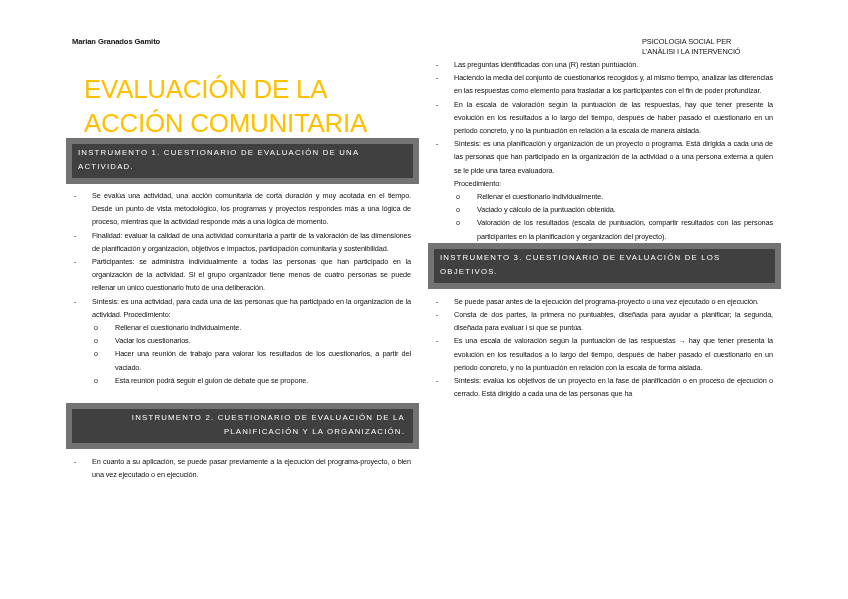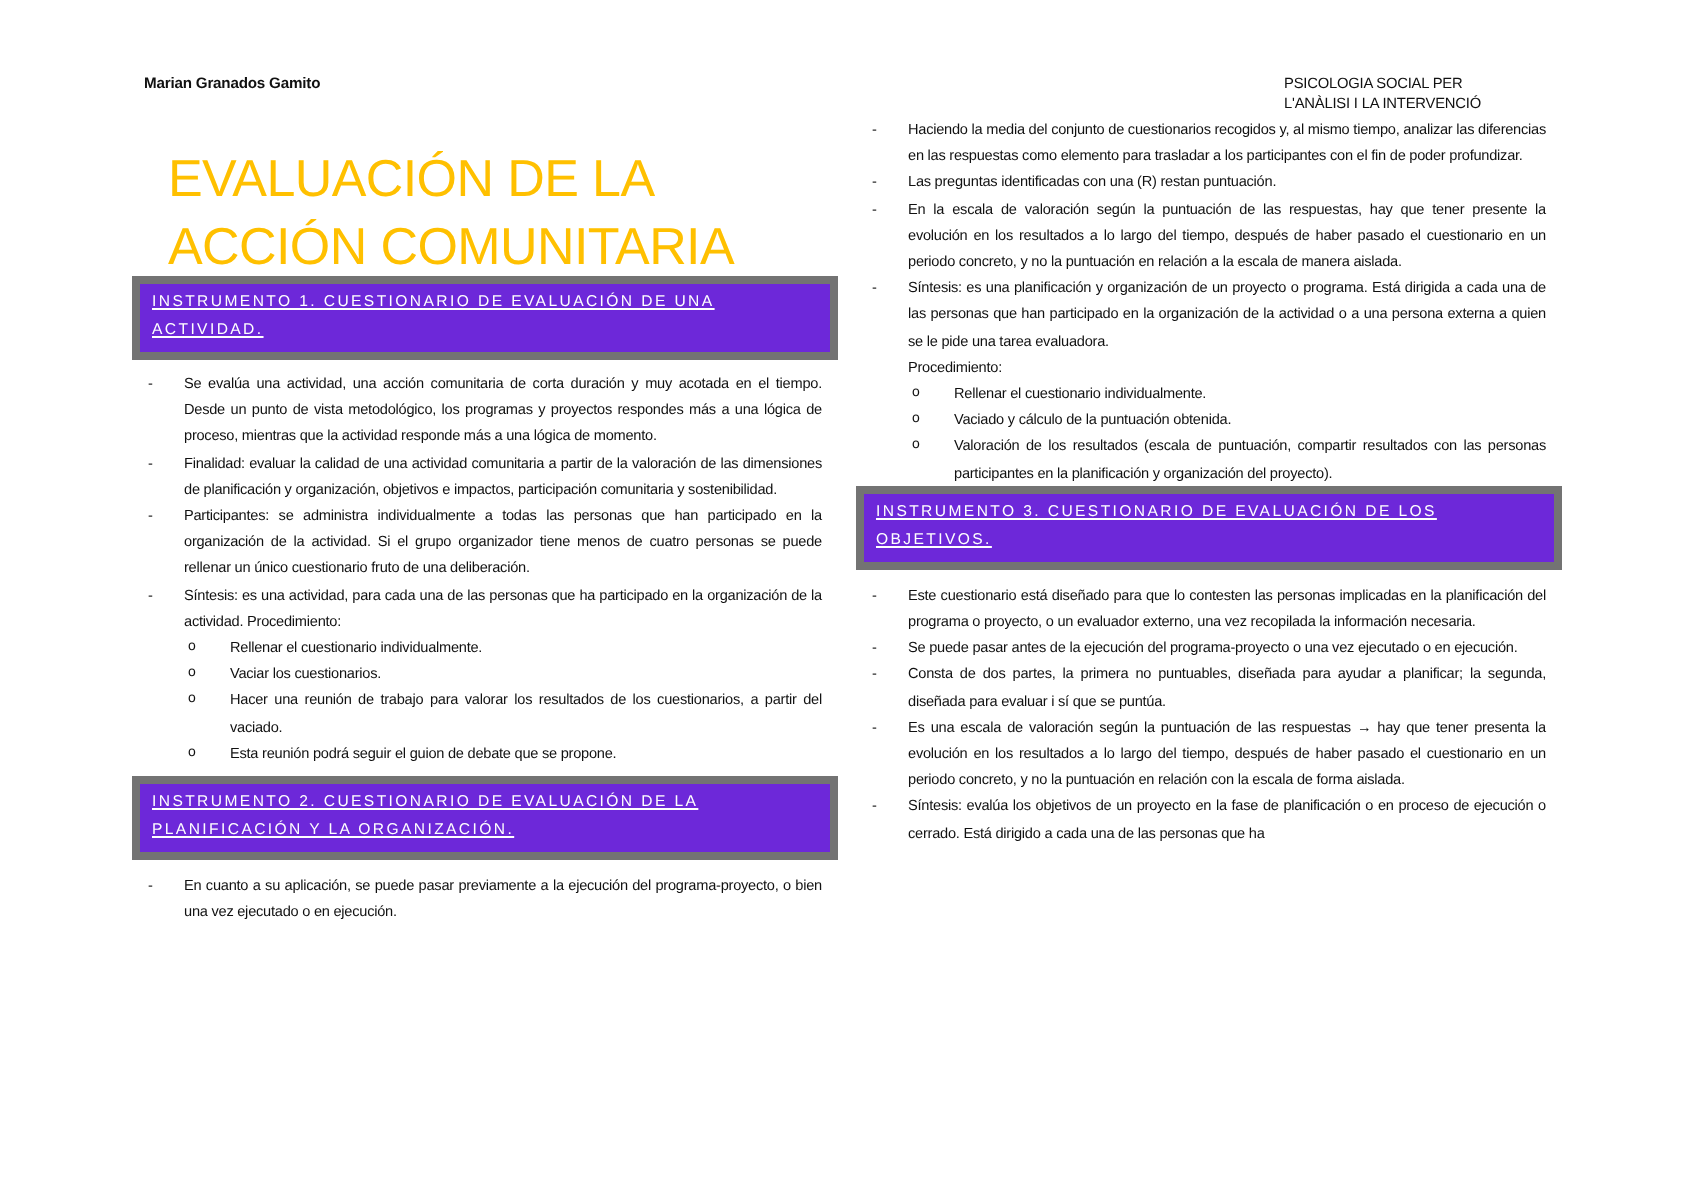--- a/index.html
+++ b/index.html
@@ -52,29 +52,28 @@
     position: absolute;
     font-size: 7.3px;
     line-height: 13.2px;
     color: #111;
     letter-spacing: -0.12px;
   }
   .col-left { left: 66px; top: 138px; width: 353px; }
   .col-right { left: 428px; top: 58px; width: 353px; }
 
   .section-box {
-    background: #6d28d9;
+    background: #404040;
     color: #fff;
     font-size: 7.8px;
     line-height: 14px;
     letter-spacing: 1.2px;
     padding: 2px 8px 4px 6px;
-    border: 4px solid #737373;
+    border: 6px solid #737373;
     box-sizing: border-box;
-    text-decoration: underline;
   }
   ul.dash {
     list-style: none;
     margin: 0;
     padding: 0;
   }
   ul.dash > li {
     position: relative;
     padding-left: 26px;
     padding-right: 8px;
@@ -131,48 +130,47 @@
         <span>Síntesis: es una actividad, para cada una de las personas que ha participado en la organización de la actividad. Procedimiento:</span>
         <ul class="circ">
           <li>Rellenar el cuestionario individualmente.</li>
           <li>Vaciar los cuestionarios.</li>
           <li>Hacer una reunión de trabajo para valorar los resultados de los cuestionarios, a partir del vaciado.</li>
           <li>Esta reunión podrá seguir el guion de debate que se propone.</li>
         </ul>
       </li>
     </ul>
 
-    <div class="section-box" style="margin-top:5px; min-height:36px;">INSTRUMENTO 2. CUESTIONARIO DE EVALUACIÓN DE LA PLANIFICACIÓN Y LA ORGANIZACIÓN.</div>
+    <div class="section-box" style="margin-top:16px; min-height:36px;text-align:right;">INSTRUMENTO 2. CUESTIONARIO DE EVALUACIÓN DE LA PLANIFICACIÓN Y LA ORGANIZACIÓN.</div>
 
     <ul class="dash" style="margin-top:6px;">
       <li>En cuanto a su aplicación, se puede pasar previamente a la ejecución del programa-proyecto, o bien una vez ejecutado o en ejecución.</li>
     </ul>
   </div>
 
   <div class="col col-right">
 
     <ul class="dash">
+      <li>Las preguntas identificadas con una (R) restan puntuación.</li>
       <li>Haciendo la media del conjunto de cuestionarios recogidos y, al mismo tiempo, analizar las diferencias en las respuestas como elemento para trasladar a los participantes con el fin de poder profundizar.</li>
-      <li>Las preguntas identificadas con una (R) restan puntuación.</li>
       <li>En la escala de valoración según la puntuación de las respuestas, hay que tener presente la evolución en los resultados a lo largo del tiempo, después de haber pasado el cuestionario en un periodo concreto, y no la puntuación en relación a la escala de manera aislada.</li>
       <li>Síntesis: es una planificación y organización de un proyecto o programa. Está dirigida a cada una de las personas que han participado en la organización de la actividad o a una persona externa a quien se le pide una tarea evaluadora.</li>
     </ul>
     <div class="indent-text">Procedimiento:</div>
     <div class="indent-text" style="padding-left:26px;">
       <ul class="circ">
         <li>Rellenar el cuestionario individualmente.</li>
         <li>Vaciado y cálculo de la puntuación obtenida.</li>
         <li>Valoración de los resultados (escala de puntuación, compartir resultados con las personas participantes en la planificación y organización del proyecto).</li>
       </ul>
     </div>
 
     <div class="section-box" style="margin-top:0; min-height:36px;">INSTRUMENTO 3. CUESTIONARIO DE EVALUACIÓN DE LOS OBJETIVOS.</div>
 
     <ul class="dash" style="margin-top:6px;">
-      <li>Este cuestionario está diseñado para que lo contesten las personas implicadas en la planificación del programa o proyecto, o un evaluador externo, una vez recopilada la información necesaria.</li>
       <li>Se puede pasar antes de la ejecución del programa-proyecto o una vez ejecutado o en ejecución.</li>
       <li>Consta de dos partes, la primera no puntuables, diseñada para ayudar a planificar; la segunda, diseñada para evaluar i sí que se puntúa.</li>
       <li>Es una escala de valoración según la puntuación de las respuestas → hay que tener presenta la evolución en los resultados a lo largo del tiempo, después de haber pasado el cuestionario en un periodo concreto, y no la puntuación en relación con la escala de forma aislada.</li>
       <li>Síntesis: evalúa los objetivos de un proyecto en la fase de planificación o en proceso de ejecución o cerrado. Está dirigido a cada una de las personas que ha</li>
     </ul>
   </div>
 
 </div>
 
 </body></html>

